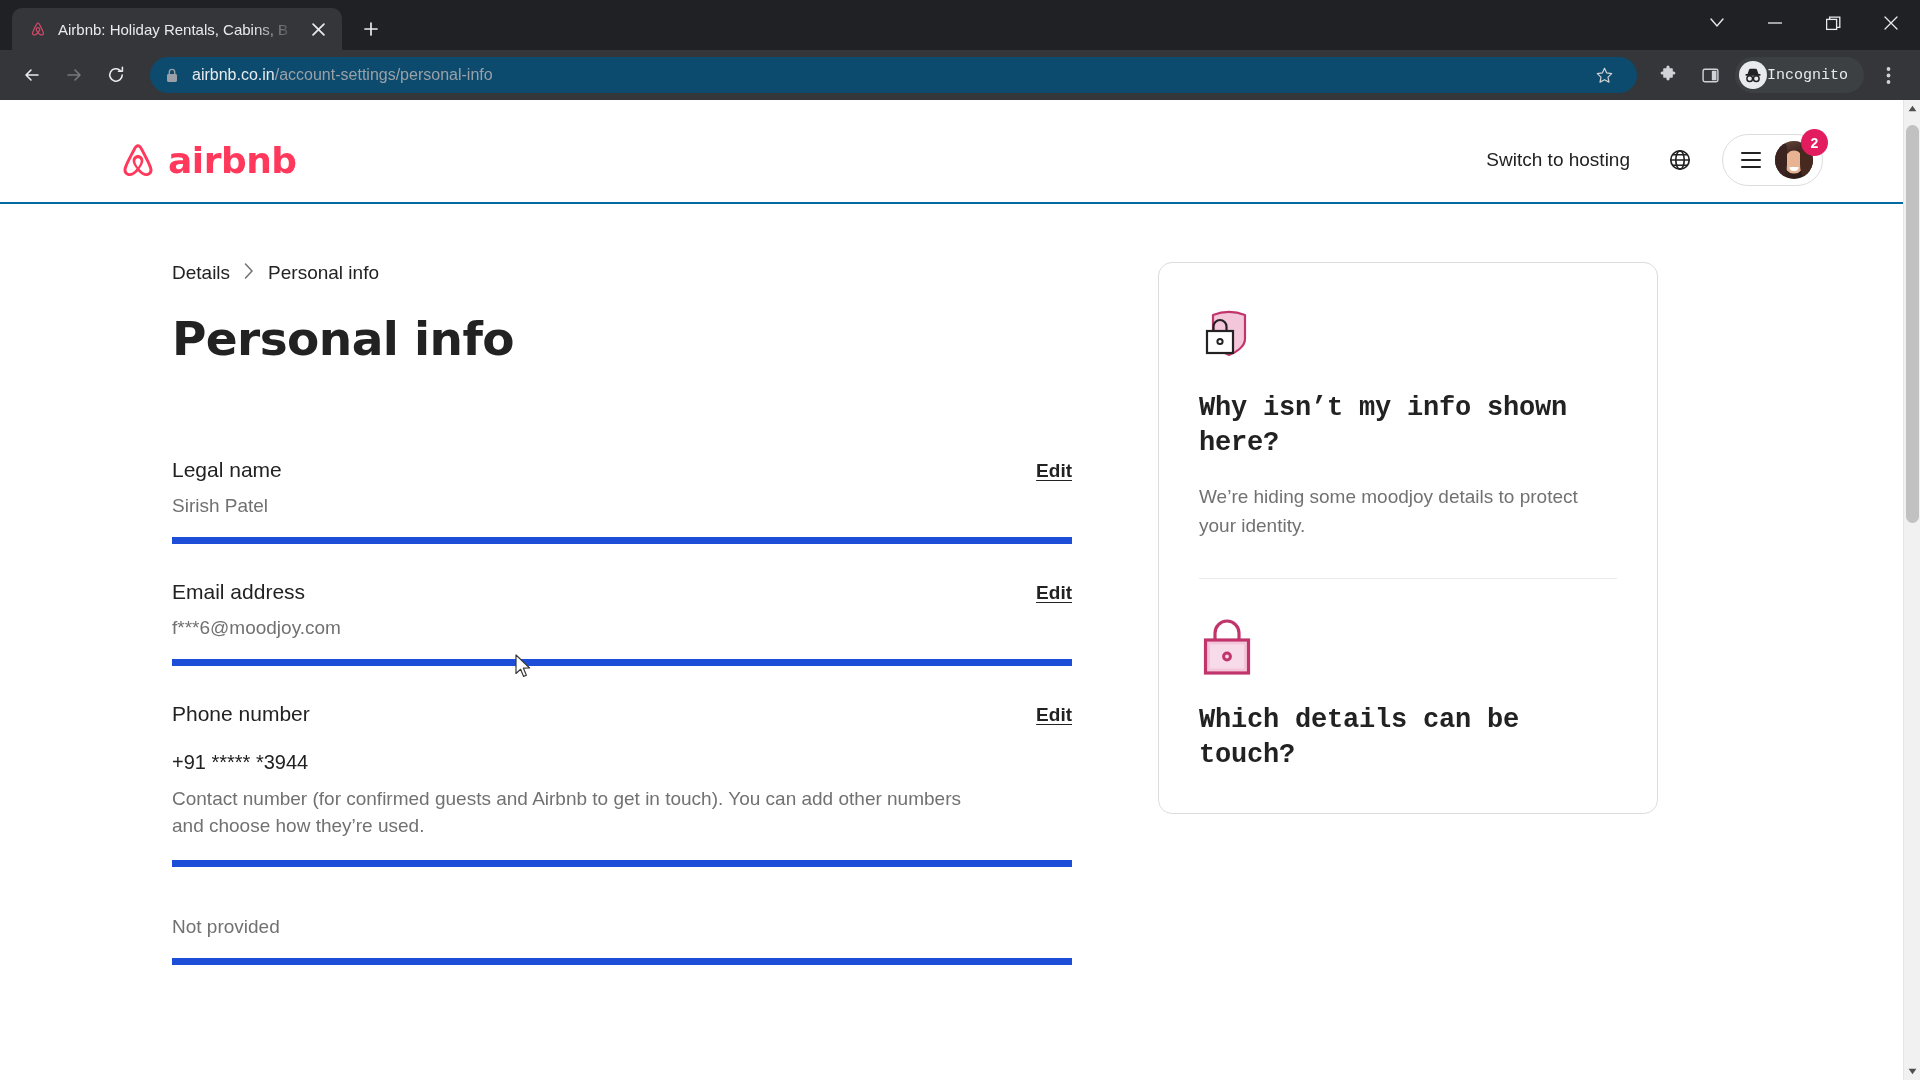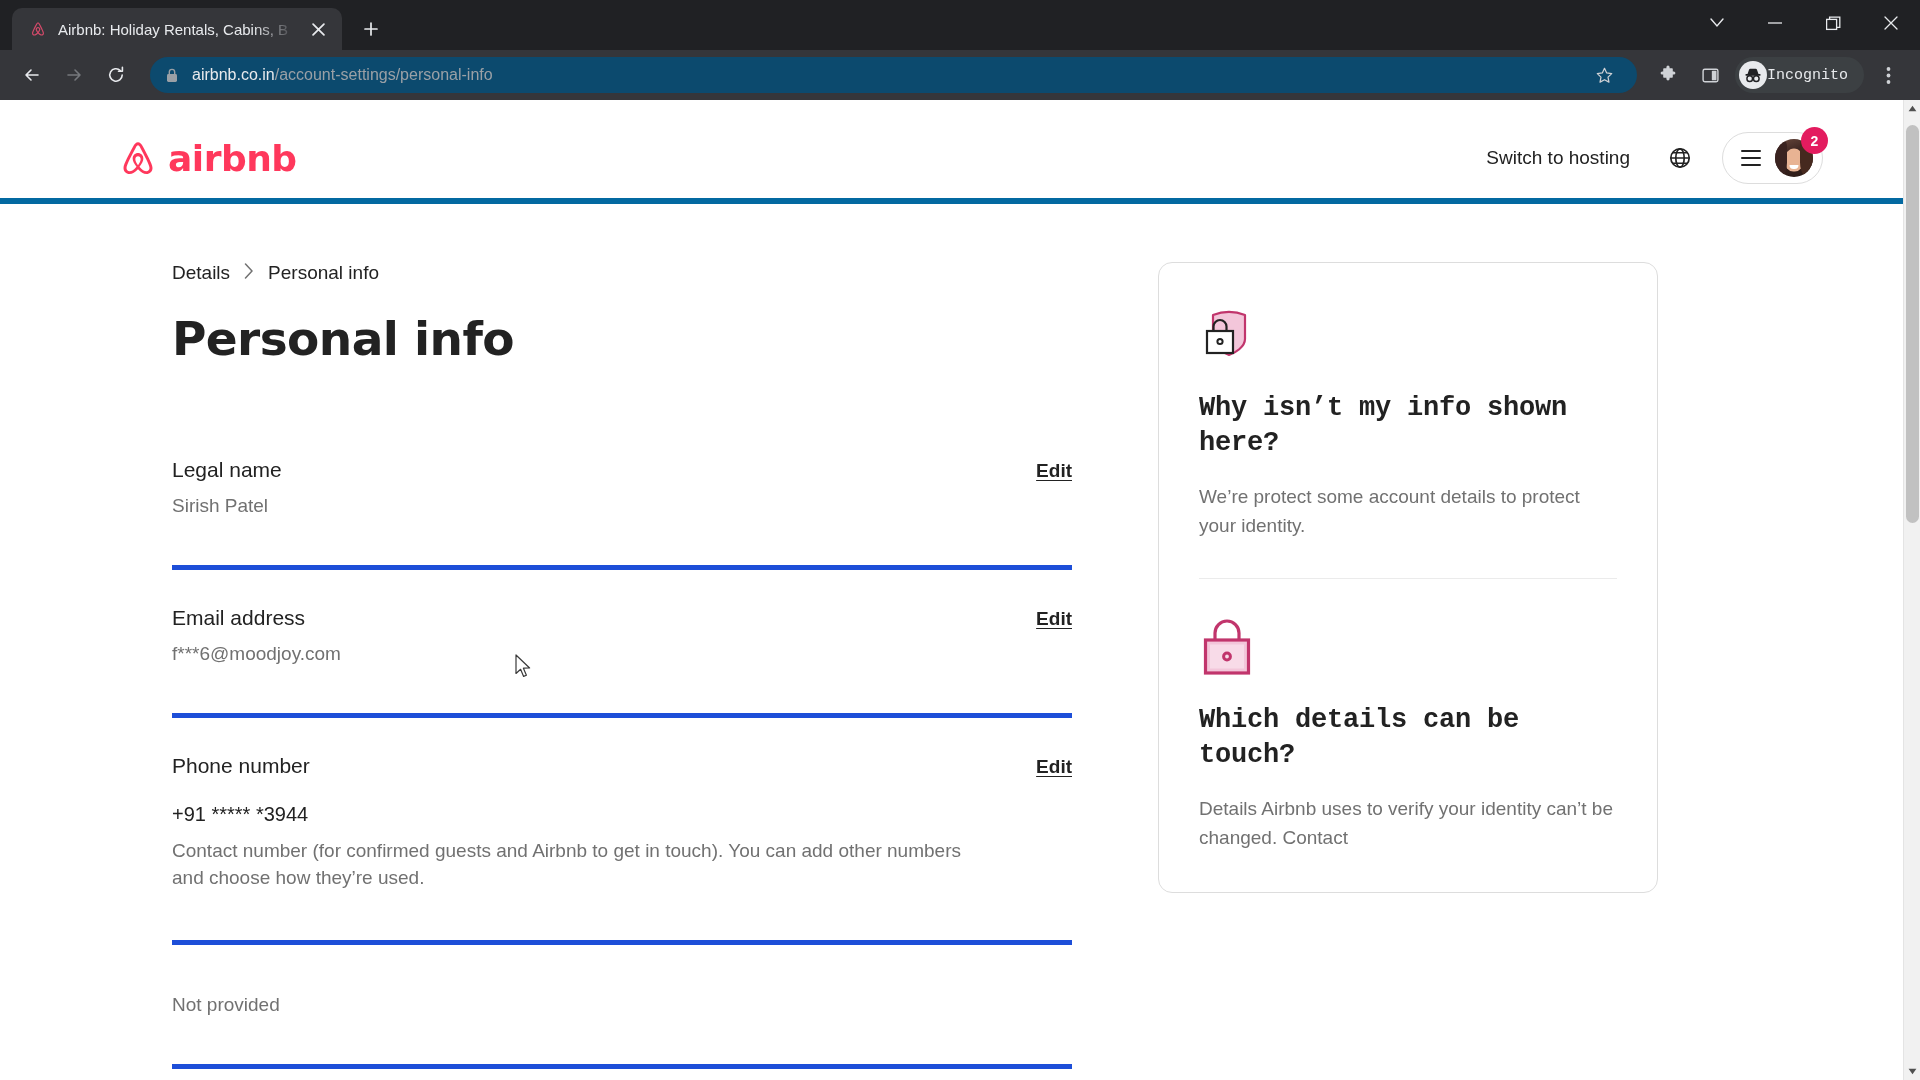--- a/index.html
+++ b/index.html
@@ -126,21 +126,21 @@
 
   .page {
     width: 1903px;
     height: 980px;
     background: #fff;
     position: relative;
   }
 
   .site-header {
     height: 104px;
-    border-bottom: 6px solid #0369a1;
+    border-bottom: 2px solid #0369a1;
     display: flex;
     align-items: center;
     padding: 18px 80px 0 118px;
     gap: 24px;
   }
   .logo { display: flex; align-items: center; gap: 10px; }
   .logo-text { color: #ff385c; font-size: 36px; font-weight: 700; letter-spacing: -0.5px; font-family: "DejaVu Sans", sans-serif; }
 
   .hdr-right { margin-left: auto; display: flex; align-items: center; gap: 8px; }
   .switch-host {
@@ -191,22 +191,22 @@
     font-size: 47px;
     font-weight: 700;
     color: #222222;
     letter-spacing: -0.6px;
     margin-top: 27px;
     font-family: "DejaVu Sans", sans-serif;
   }
 
   .fields { margin-top: 92px; width: 900px; }
   .field {
-    border-bottom: 5px solid #1d4ed8;
-    padding: 0 0 48px 0;
+    border-bottom: 7px solid #1d4ed8;
+    padding: 0 0 20px 0;
     position: relative;
   }
   .field + .field { padding-top: 36px; }
   .field-head { display: flex; align-items: baseline; }
   .field-label { font-size: 21px; color: #222; font-weight: 400; }
   .field-action {
     margin-left: auto;
     font-size: 19px; color: #222; font-weight: 600;
     text-decoration: underline; text-underline-offset: 3px;
   }
@@ -456,36 +456,35 @@
             <div>
               <div class="ic-icon">
                 <svg width="62" height="62" viewBox="0 0 62 62" fill="none">
                   <path d="M14 12 C24 8 36 8 46 12 L46 36 C46 44 36 50 30 52 C24 50 14 44 14 36 Z" fill="#f3c6da" stroke="#c1356c" stroke-width="2.2" stroke-linejoin="round"></path>
                   <rect x="8" y="28" width="26" height="22" fill="#ffffff" stroke="#222" stroke-width="2.2"></rect>
                   <path d="M14.5 28 V23.5 a6.5 6.5 0 0 1 13 0 V28" stroke="#222" stroke-width="2.2" fill="none"></path>
                   <circle cx="21" cy="38.5" r="2.6" stroke="#222" stroke-width="2" fill="none"></circle>
                 </svg>
               </div>
               <div class="ic-title">Why isn’t my info shown here?</div>
-              <div class="ic-body">We’re protect some account details to protect your identity.</div>
+              <div class="ic-body">We’re hiding some moodjoy details to protect your identity.</div>
             </div>
 
             <div class="ic-divider"></div>
 
             <div>
               <div class="ic-icon">
                 <svg width="60" height="62" viewBox="0 0 60 62" fill="none">
                   <path d="M16 26 V18 a12 12 0 0 1 24 0 V26" stroke="#c1356c" stroke-width="3.2" fill="none"></path>
                   <rect x="6.5" y="25" width="43" height="33" fill="#f3c6da" stroke="#c1356c" stroke-width="3.2"></rect>
                   <rect x="11" y="29.5" width="34" height="24" fill="#f8dbe8"></rect>
                   <circle cx="28" cy="41.5" r="3.4" stroke="#c1356c" stroke-width="3" fill="none"></circle>
                 </svg>
               </div>
               <div class="ic-title">Which details can be touch?</div>
-              <div class="ic-body">Details Airbnb uses to verify your identity can’t be changed. Contact</div>
             </div>
 
           </div>
         </div>
 
       </div>
 
       <span class="cursor">
         <svg width="18" height="26" viewBox="0 0 18 26">
             <path d="M1 1 L1 19.5 L5.6 15.3 L8.6 22.4 L11.4 21.2 L8.4 14.2 L14.6 14z" fill="#ffffff" stroke="#3a3a3a" stroke-width="1.2" stroke-linejoin="round"></path>

